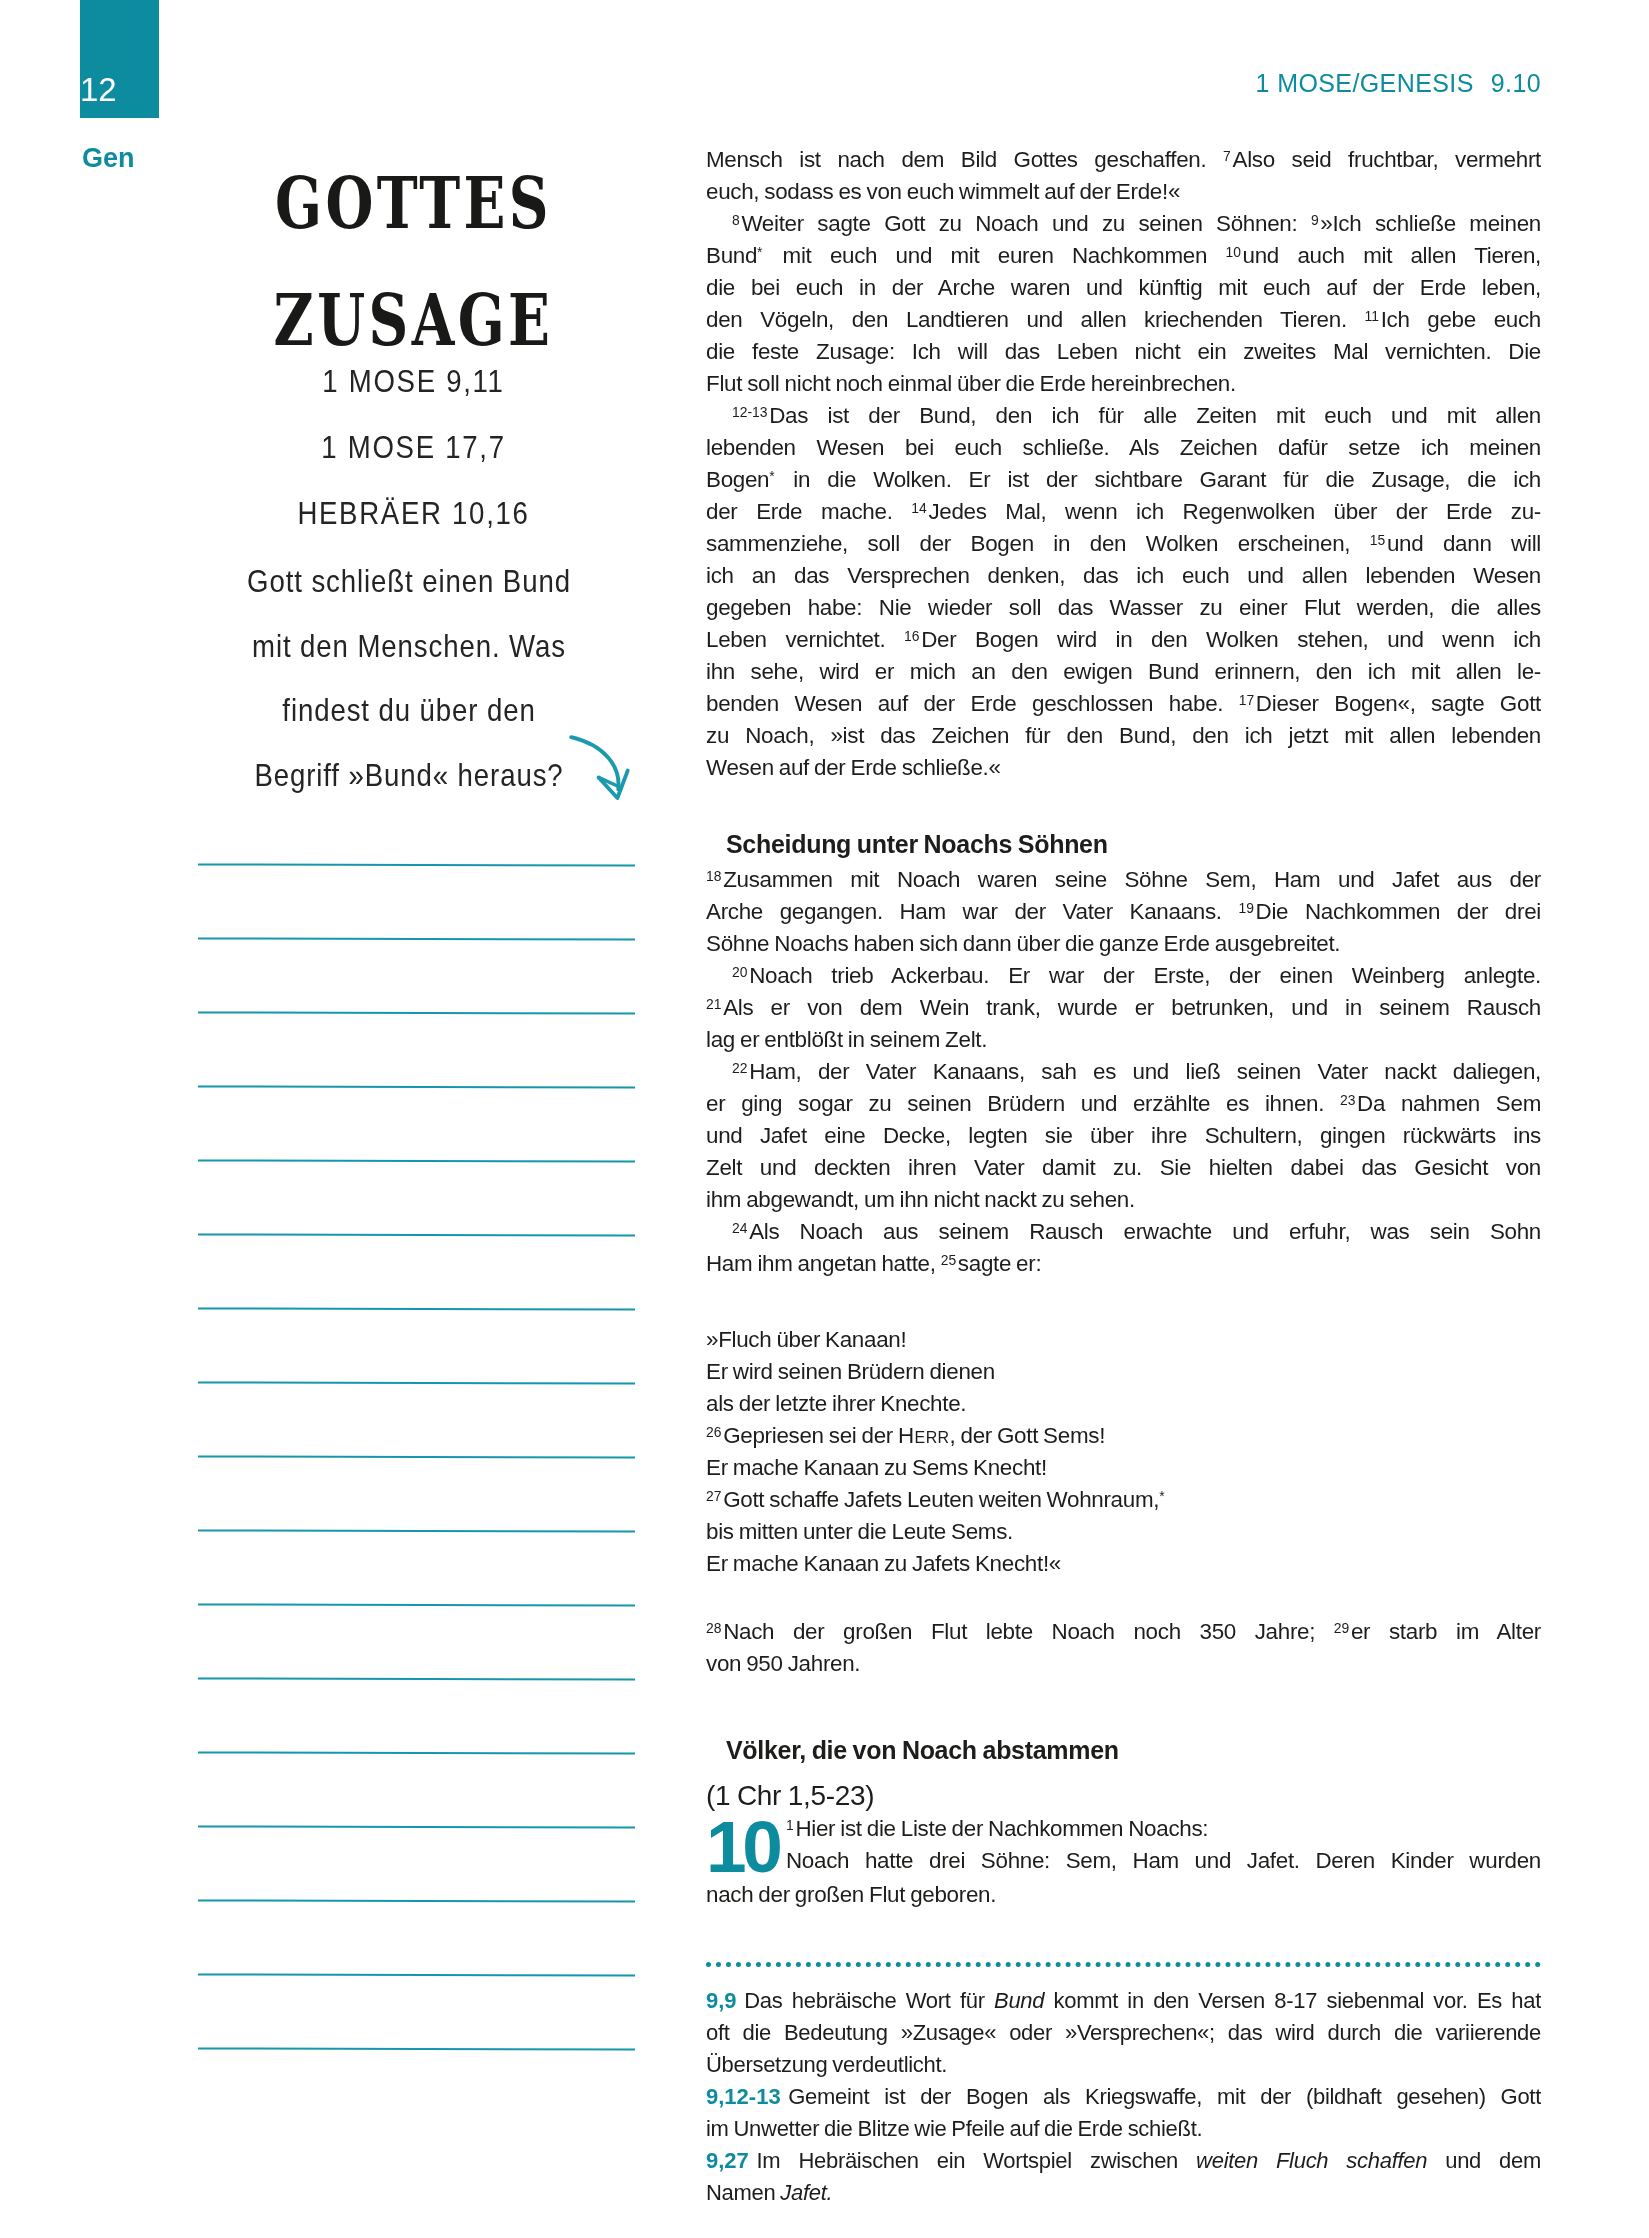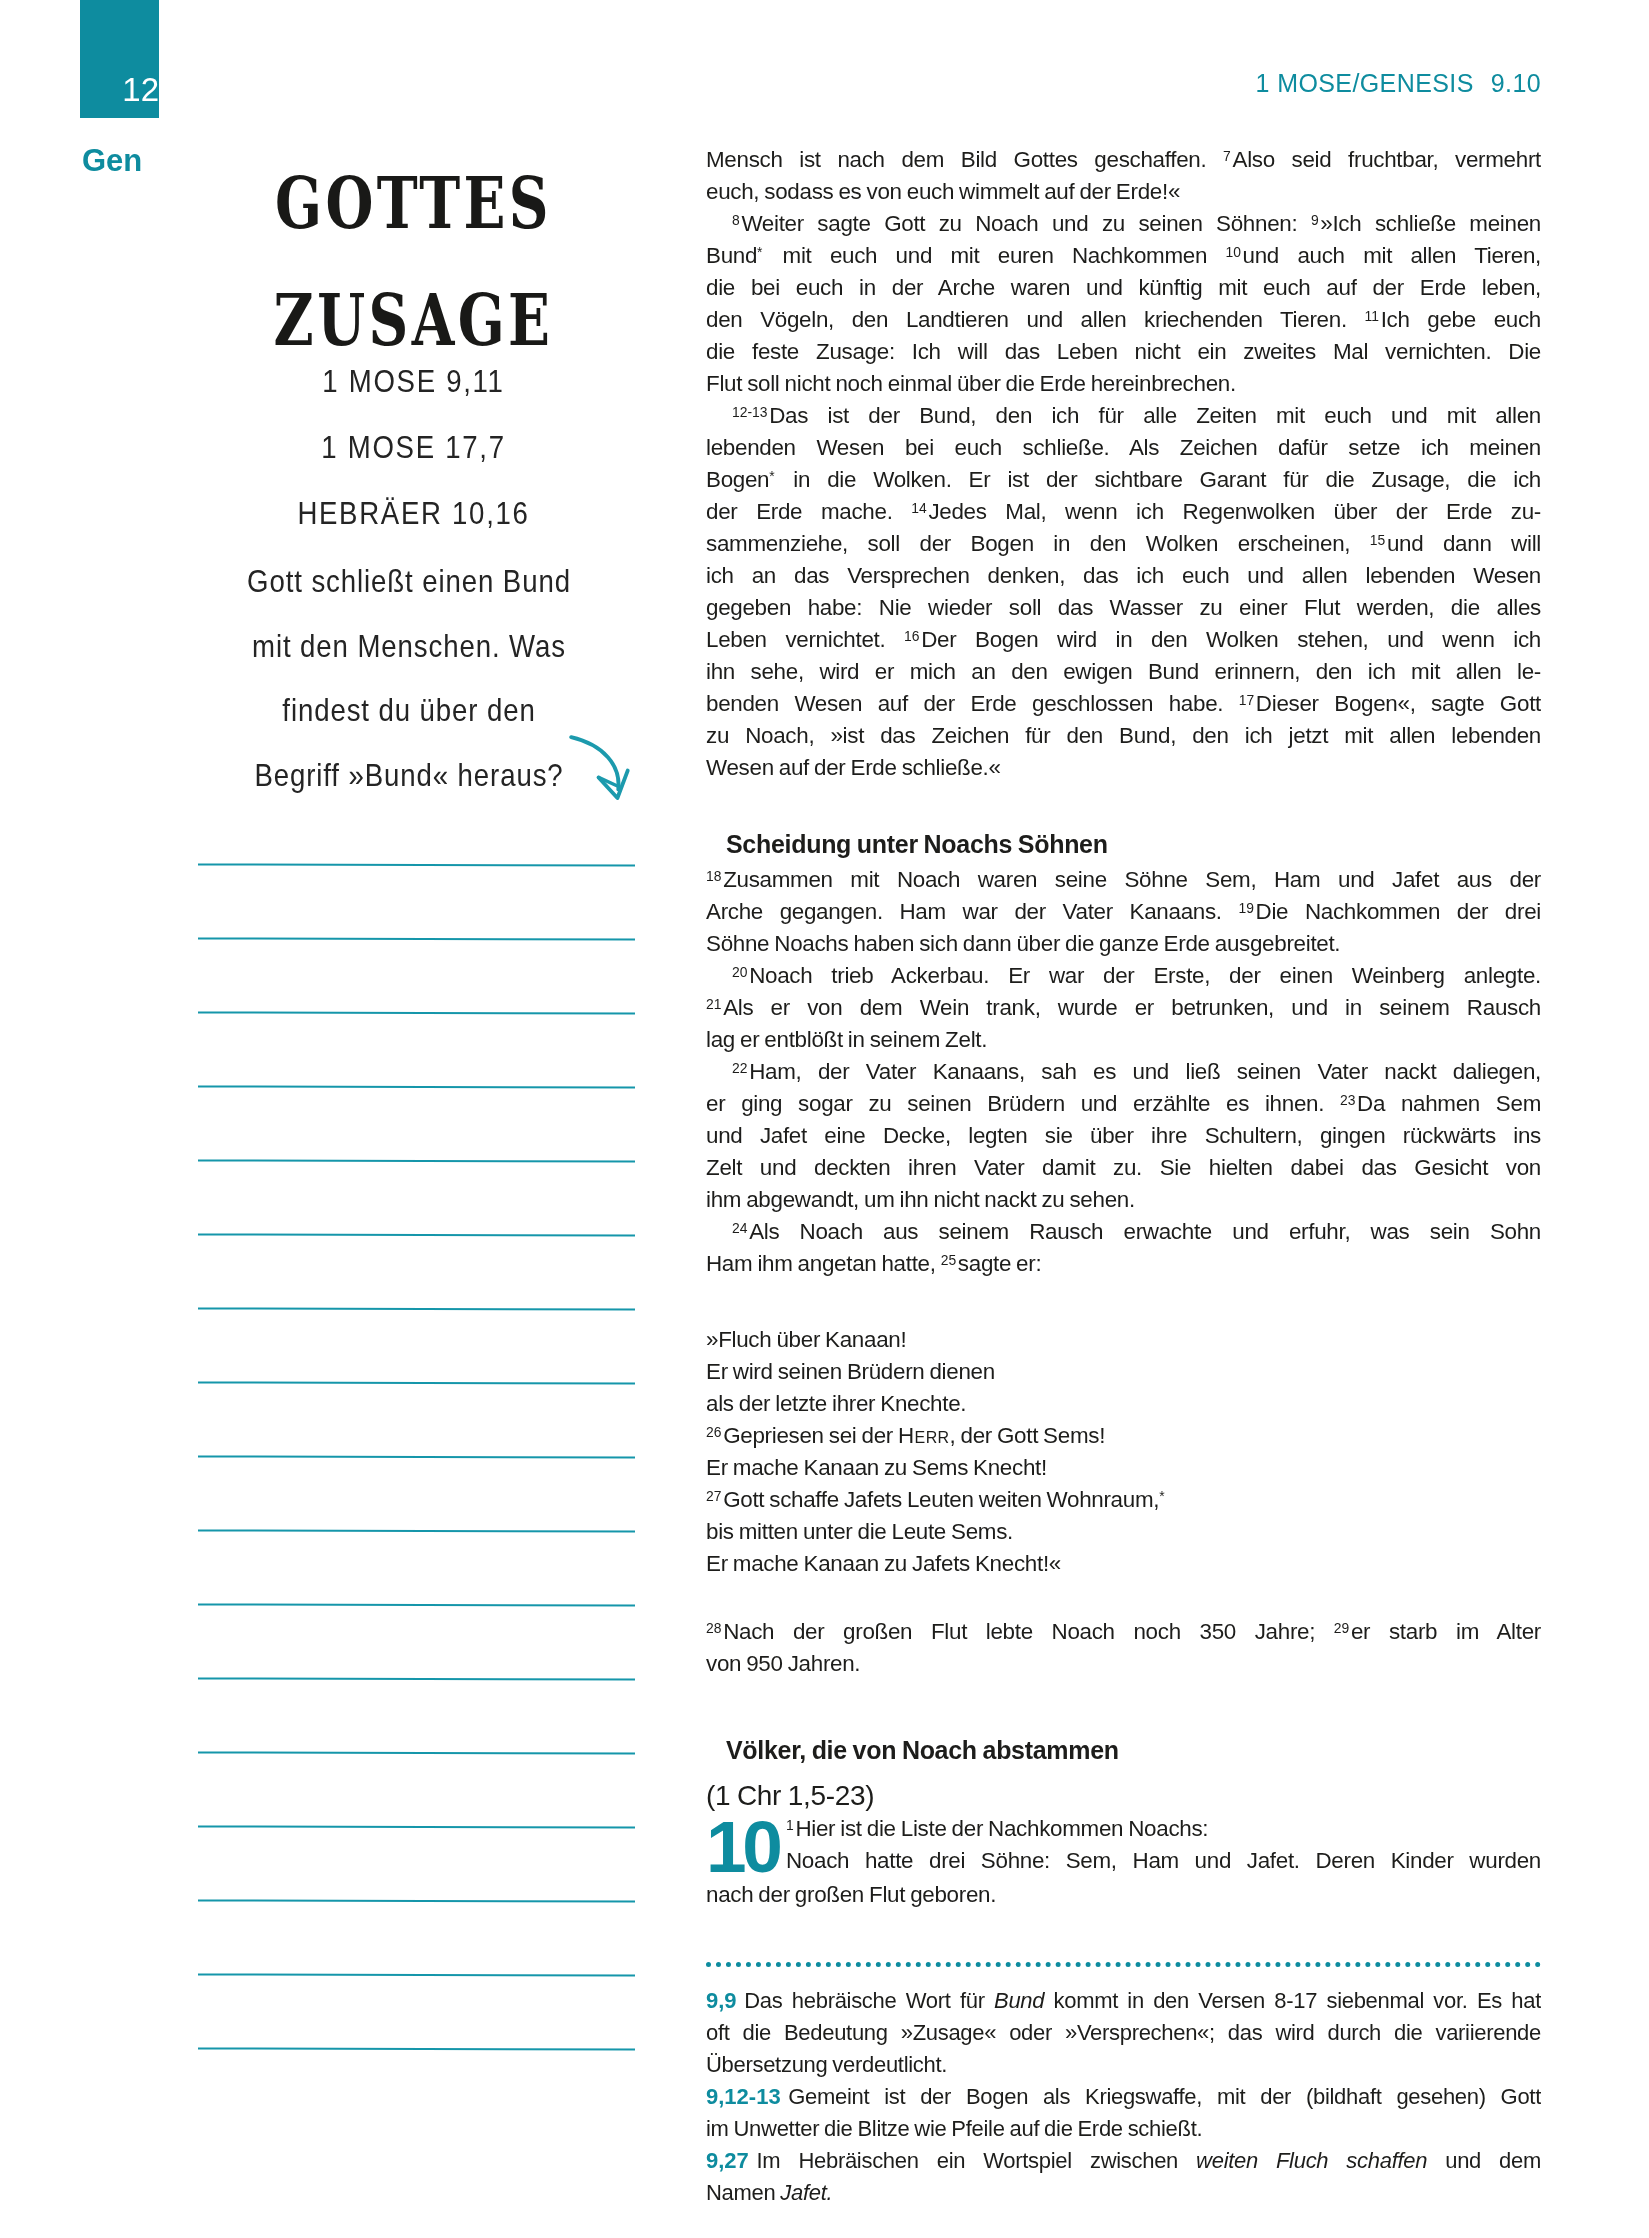--- a/index.html
+++ b/index.html
@@ -1,22 +1,22 @@
 <!DOCTYPE html>
 <html style="font-size:13.8px"><head>
 <meta charset="utf-8">
 <style>
   html,body{margin:0;padding:0;background:#e8e8e8;}
   .page{position:relative;width:1650px;height:2239px;background:#ffffff;overflow:hidden;
         font-family:"Liberation Sans",sans-serif;color:#1d1d1b;}
   
   .pagenum-block{position:absolute;left:80px;top:0;width:79px;height:118px;background:#0E8C9F;
-                 display:flex;align-items:flex-end;justify-content:flex-end;}
+                 display:flex;align-items:flex-end;justify-content:flex-start;}
   .pagenum-block span{color:#ffffff;font-size:33px;line-height:1;padding-bottom:12px;}
-  .gen-label{position:absolute;left:82px;top:143px;font-size:31px;font-weight:bold;color:#0E8C9F;}
+  .gen-label{position:absolute;left:82px;top:143px;font-size:27px;font-weight:bold;color:#0E8C9F;}
   .running-head{position:absolute;left:706px;top:69px;width:835px;text-align:right;
                 color:#0E8C9F;font-size:25px;letter-spacing:0.4px;}
   .running-head .rh-range{margin-left:17px;}
   
   .display-title{position:absolute;left:155px;top:145px;width:517px;text-align:center;
                  font-family:"DejaVu Serif",serif;font-weight:bold;font-size:55px;letter-spacing:3.4px;
                  line-height:91px;transform:scaleY(1.28);transform-origin:50% 0;color:#191917;}
   .refs{position:absolute;left:155px;top:348px;width:517px;text-align:center;
         font-size:27.6px;letter-spacing:1.7px;line-height:59px;transform:scaleY(1.12);transform-origin:50% 0;
         color:#242424;}

